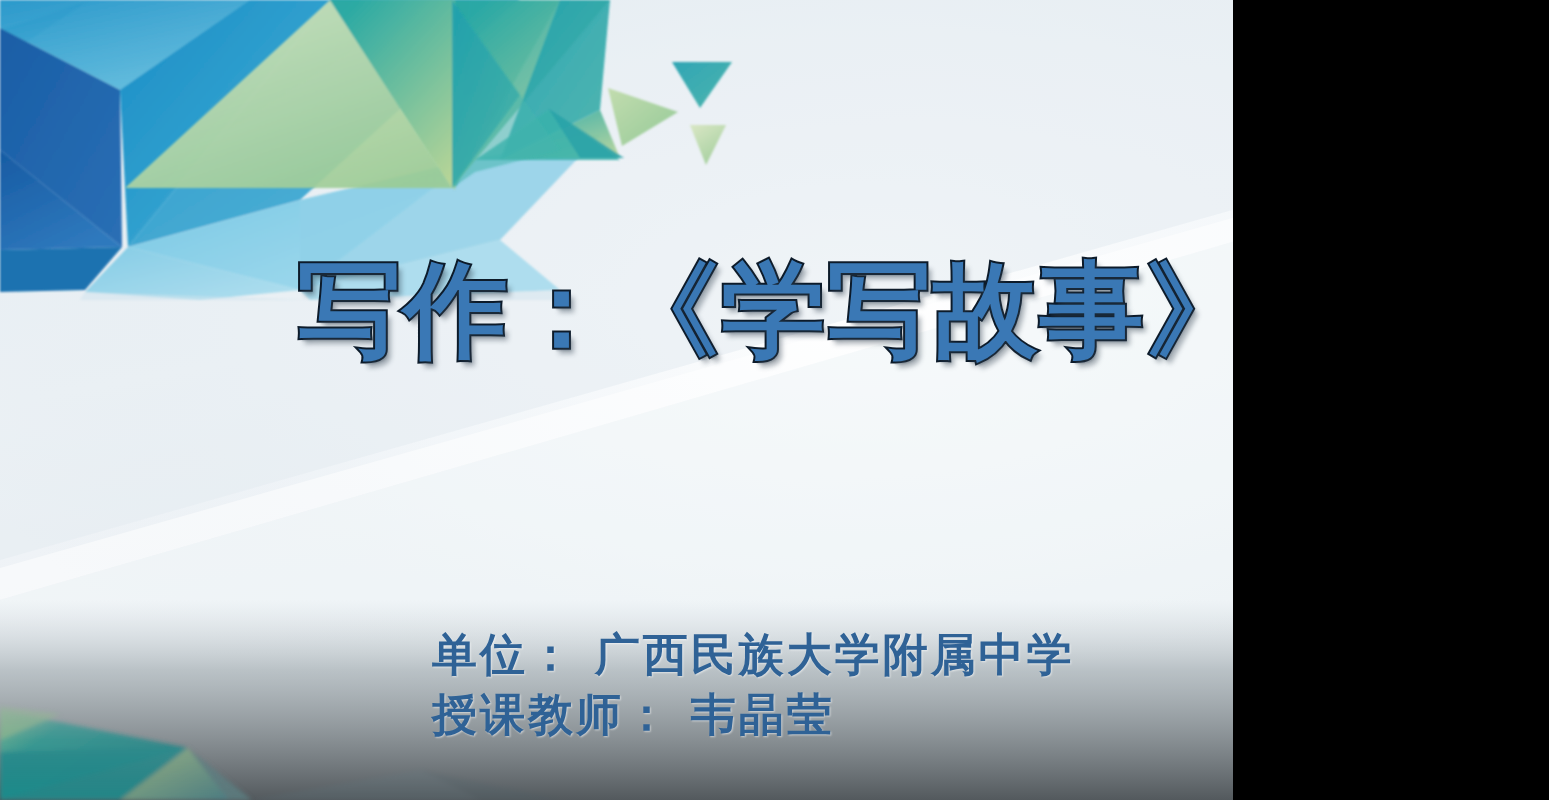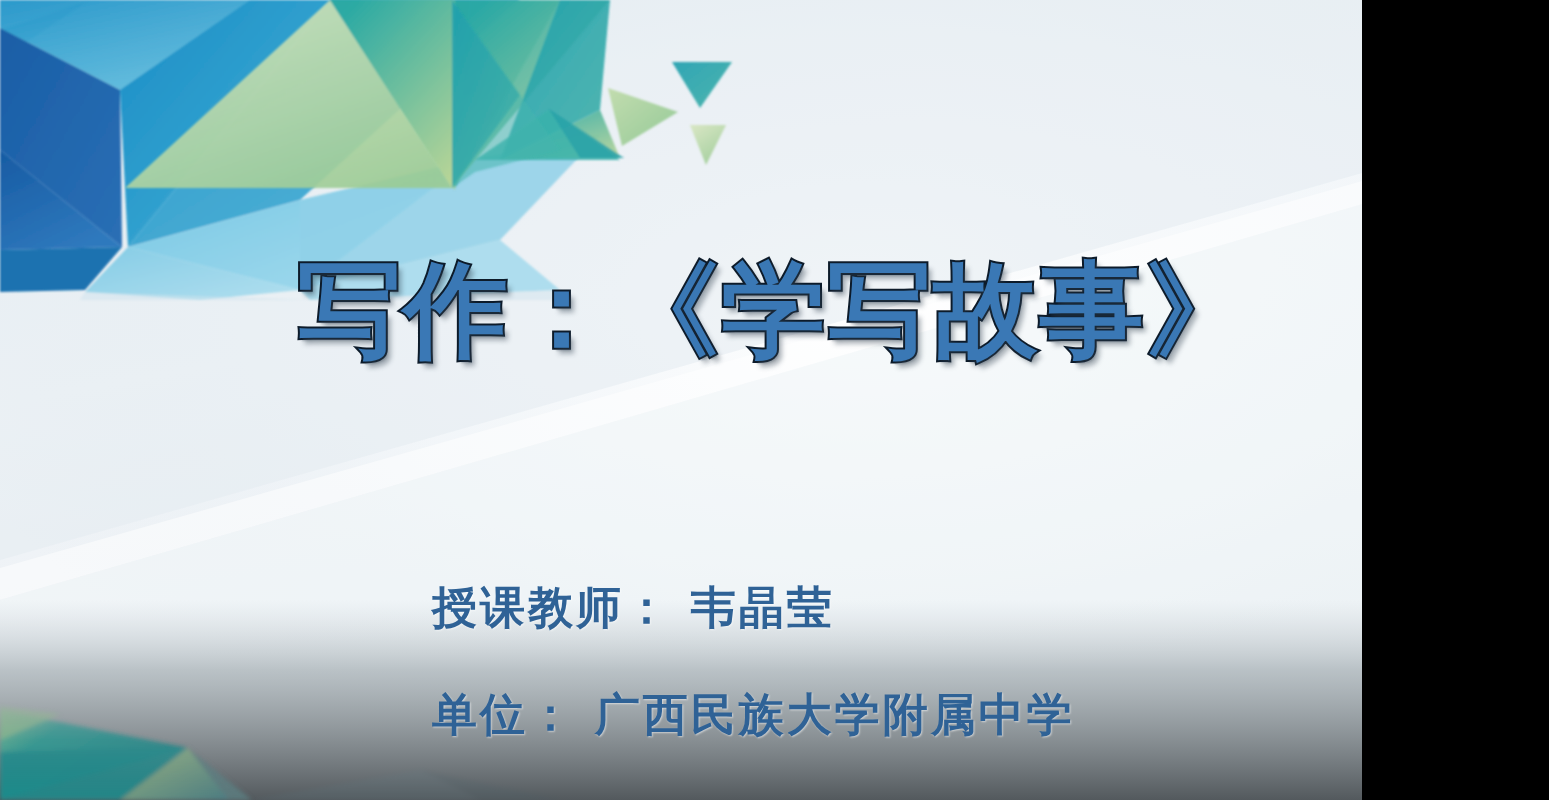--- a/index.html
+++ b/index.html
@@ -2,21 +2,21 @@
 <html><head>
 <meta charset="utf-8">
 <style>
   html, body {
     margin: 0;
     padding: 0;
     background: #000;
   }
   #slide {
     position: relative;
-    width: 1362px;
+    width: 1233px;
     height: 800px;
     overflow: hidden;
     font-family: "DejaVu Sans", "Liberation Sans", sans-serif;
     background: #eef2f6;
   }
 
   
   .bg-svg {
     position: absolute;
     left: 0; top: 0;
@@ -278,17 +278,17 @@
       <polygon points="250,800 420,770 520,800" fill="#5e7c86"></polygon>
       <polygon points="420,770 560,800 480,800" fill="#46626c"></polygon>
     </g>
   </svg>
 
   <div class="title-wrap">
     <div class="slide-title">写作：《学写故事》</div>
   </div>
 
   <div class="subtitle-block">
+    <div class="subtitle-line second">单位： 广西民族大学附属中学</div>
     <div class="subtitle-line">授课教师： 韦晶莹</div>
-    <div class="subtitle-line second">单位： 广西民族大学附属中学</div>
   </div>
 
 </div>
 
 </body></html>

